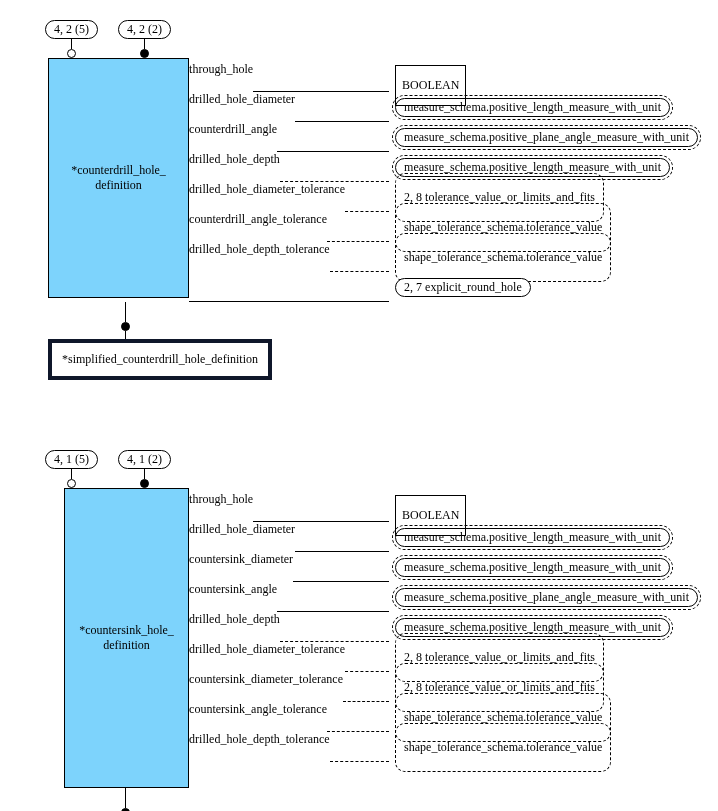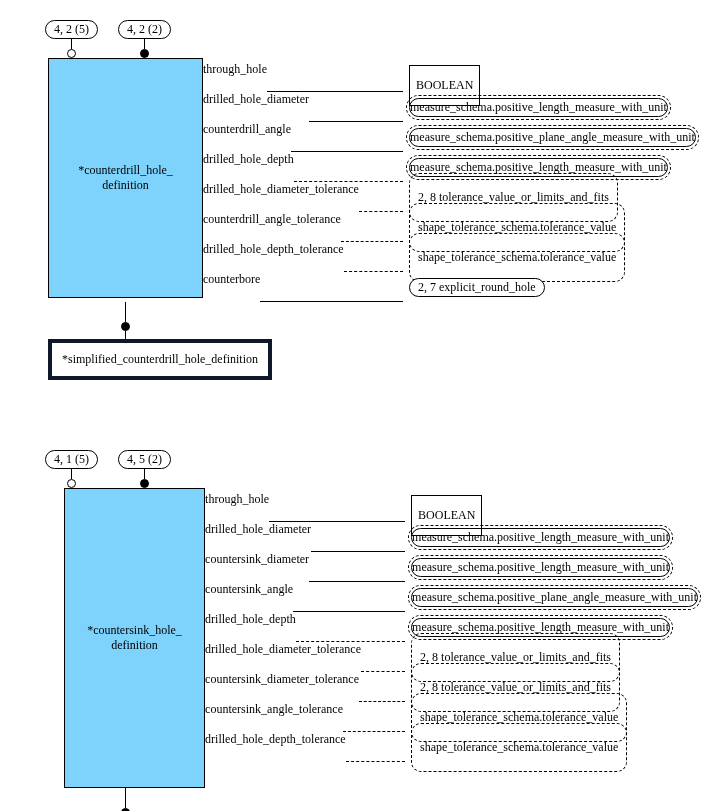--- a/index.html
+++ b/index.html
@@ -100,21 +100,21 @@
     border: 1px solid #000;
     padding: 12px 6px;
     display: inline-block;
     margin-top: 16px;
   }
   .double-pill {
     position: relative;
     display: inline-block;
     border: 1px solid #000;
     border-radius: 10px;
-    padding: 1px 0;
+    padding: 1px 8px;
   }
   .double-pill::before {
     content: "";
     position: absolute;
     inset: -4px;
     border: 1px dashed #000;
     border-radius: 13px;
     pointer-events: none;
   }
   .dashed-pill {
@@ -204,21 +204,20 @@
         </div>
       <div class="attr-row">
           <div class="attr-label-line">
             <div class="attr-label">drilled_hole_depth_tolerance</div>
             <div class="hline dashed"></div>
           </div>
           <span class="target dashed-pill">shape_tolerance_schema.tolerance_value</span>
         </div>
       <div class="attr-row">
           <div class="attr-label-line">
-            <div class="attr-label">counterbore</div>
             <div class="hline"></div>
           </div>
           <span class="target pill">2, 7 explicit_round_hole</span>
         </div>
     </div>
   </div>
 
   <div class="subtype-area">
     <div class="sub-conn"></div>
     <div style="margin-left:73px">
@@ -230,21 +229,21 @@
 </div>
 
 <div class="entity-block">
   <div class="supertypes">
     <div class="super-item">
       <div class="pill">4, 1 (5)</div>
       <div class="super-conn"></div>
       <div class="super-circle"></div>
     </div>
     <div class="super-item">
-      <div class="pill">4, 5 (2)</div>
+      <div class="pill">4, 1 (2)</div>
       <div class="super-conn"></div>
       <div class="super-circle filled"></div>
     </div>
   </div>
 
   <div class="body-row">
     <div class="entity-box tall">
       <span style="white-space:pre-line">*countersink_hole_
 definition</span>
     </div>

